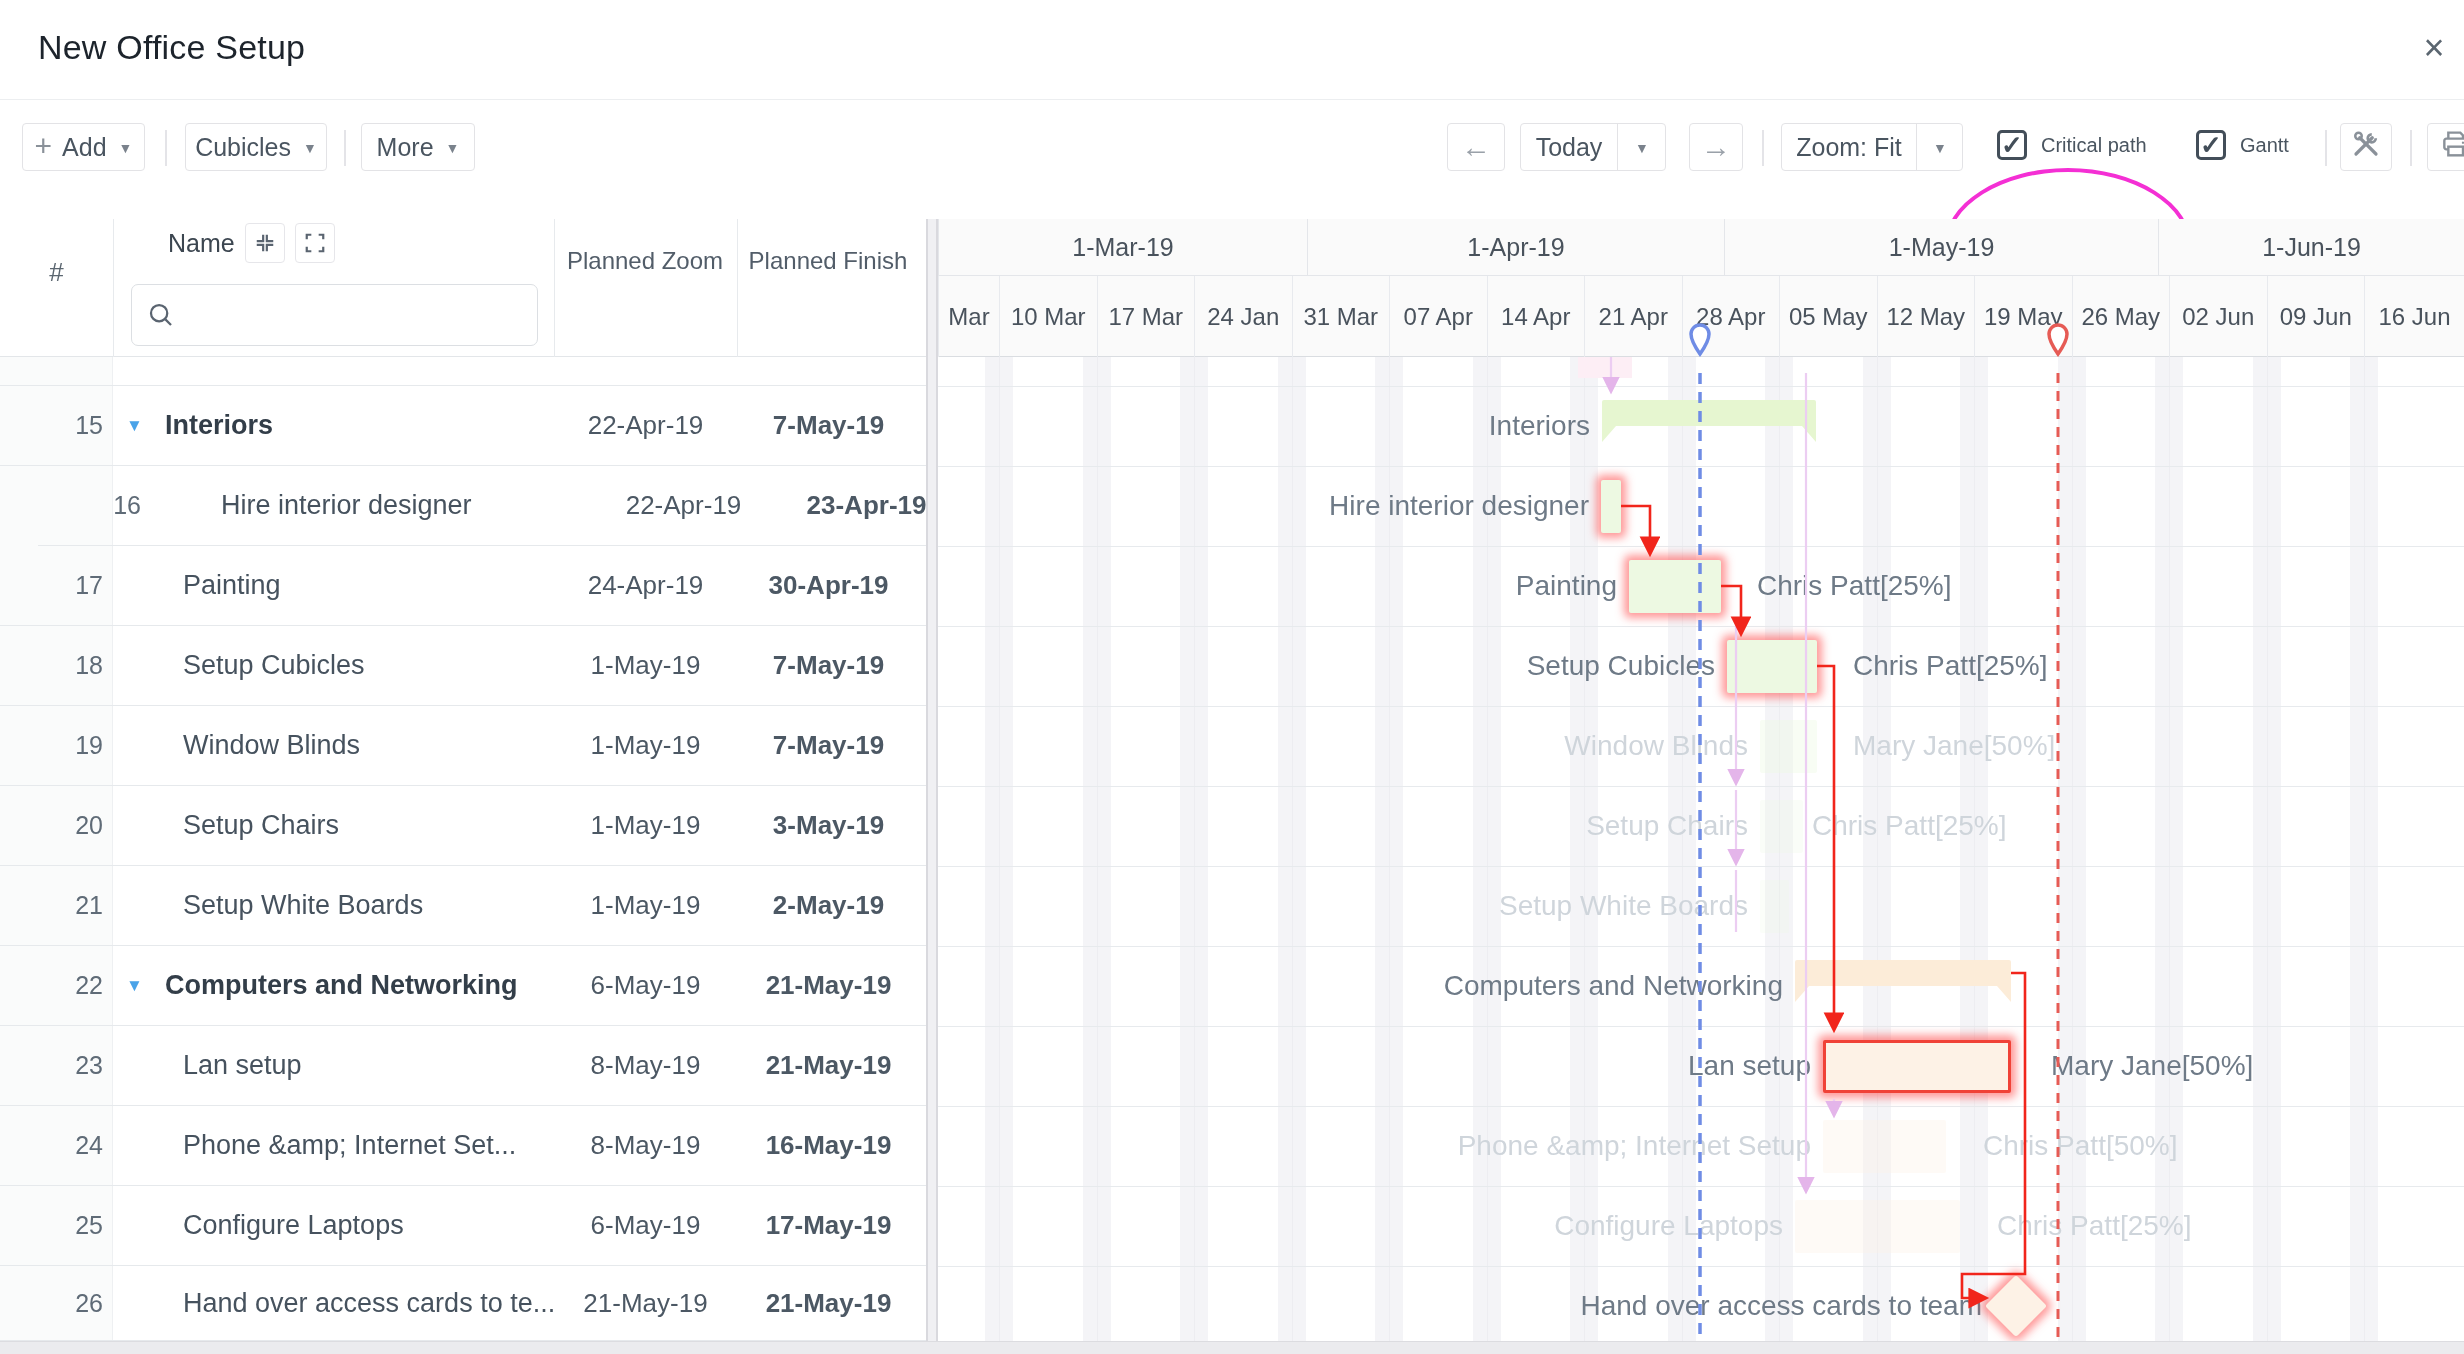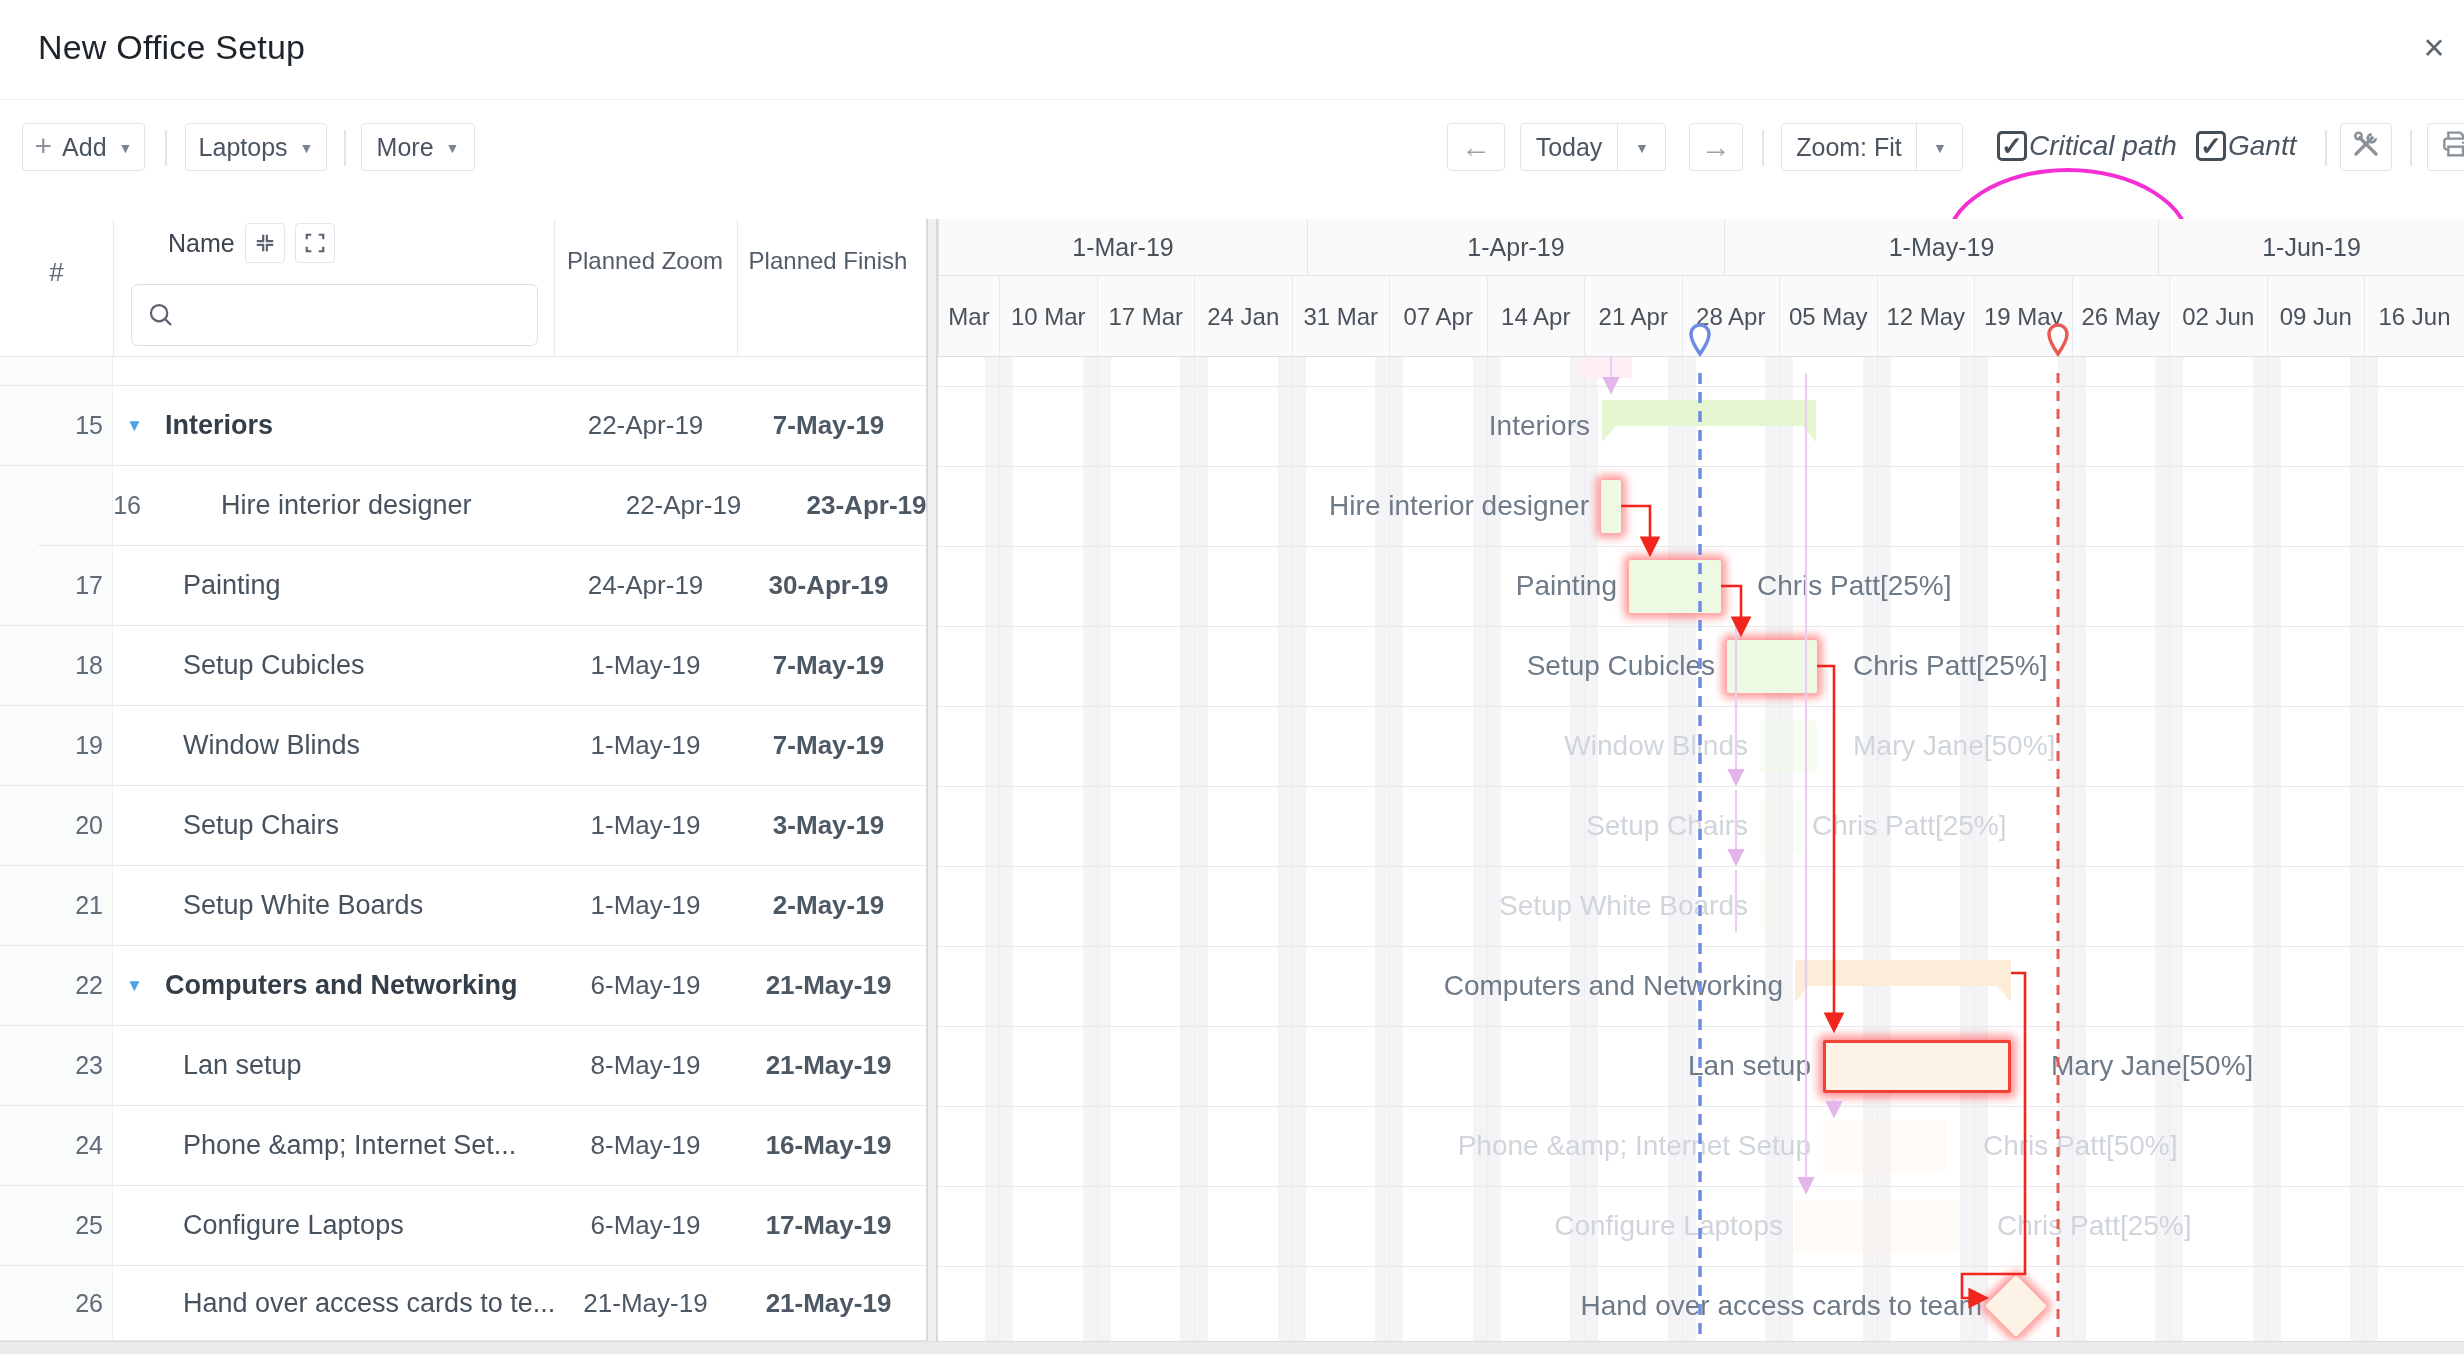--- a/index.html
+++ b/index.html
@@ -17,21 +17,21 @@
         display:flex;align-items:center;justify-content:center;font-size:25px;color:#4a5560;cursor:pointer;}
   .caret{font-size:14px;color:#7a828c;margin-left:12px;transform:translateY(1px);}
   .plus{font-size:30px;color:#8a9199;margin-right:10px;font-weight:400;transform:translateY(-1px);}
   .vsep{position:absolute;top:30px;width:2px;height:36px;background:#e4e4e8;}
   .arrow-glyph{font-size:30px;color:#9aa1a9;}
   .seg{position:absolute;top:0;height:46px;display:flex;align-items:center;justify-content:center;}
   .seg-split{position:absolute;top:0;width:1px;height:46px;background:#e3e3e6;}
   .checkwrap{position:absolute;top:30px;display:flex;align-items:center;cursor:pointer;}
   .checkbox{width:30px;height:30px;box-sizing:border-box;border:3px solid #434e59;border-radius:5px;color:#434e59;
             font-size:26px;font-weight:bold;display:flex;align-items:center;justify-content:center;background:#fff;}
-  .checklabel{font-size:28px;color:#4a5560;margin-left:2px;font-style:italic;}
+  .checklabel{font-size:20px;color:#4a5560;margin-left:14px;}
   #annotation-ellipse{position:absolute;left:1944px;top:68px;width:240px;height:150px;border:4px solid #f42fd4;border-radius:50%;pointer-events:none;}
 
   
   #table-panel{position:absolute;left:0;top:219px;width:926px;height:1135px;background:#fff;}
   #splitter{position:absolute;left:926px;top:219px;width:12px;height:1122px;background:#f0f0f3;border-left:2px solid #d9d9de;border-right:2px solid #d9d9de;box-sizing:border-box;cursor:col-resize;}
   #gantt-panel{position:absolute;left:938px;top:219px;width:1526px;height:1135px;overflow:hidden;background:#fff;}
 
   
   #table-header{position:absolute;left:0;top:0;width:926px;height:138px;background:#fff;border-bottom:1px solid #e3e6e9;box-sizing:border-box;}
   .th-col-border{position:absolute;top:0;width:1px;height:138px;background:#e7eaed;}
@@ -84,21 +84,21 @@
 </div>
 
 <div id="toolbar">
   <div class="tbtn" style="left:22px;width:123px;">
     <span class="plus">+</span>
     <span>Add</span>
     <span class="caret">▼</span>
   </div>
   <div class="vsep" style="left:165px;"></div>
   <div class="tbtn" style="left:185px;width:142px;">
-    <span>Laptops</span>
+    <span>Cubicles</span>
     <span class="caret">▼</span>
   </div>
   <div class="vsep" style="left:344px;"></div>
   <div class="tbtn" style="left:361px;width:114px;">
     <span>More</span>
     <span class="caret">▼</span>
   </div>
 
   <div class="tbtn" style="left:1447px;width:58px;">
     <span class="arrow-glyph">←</span>

